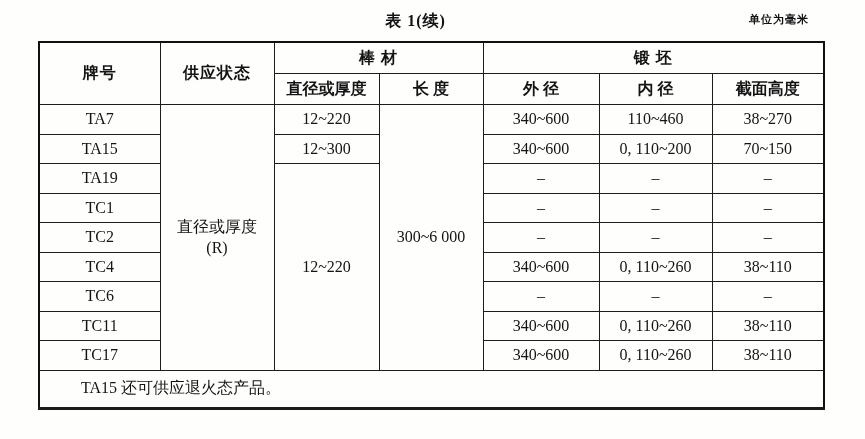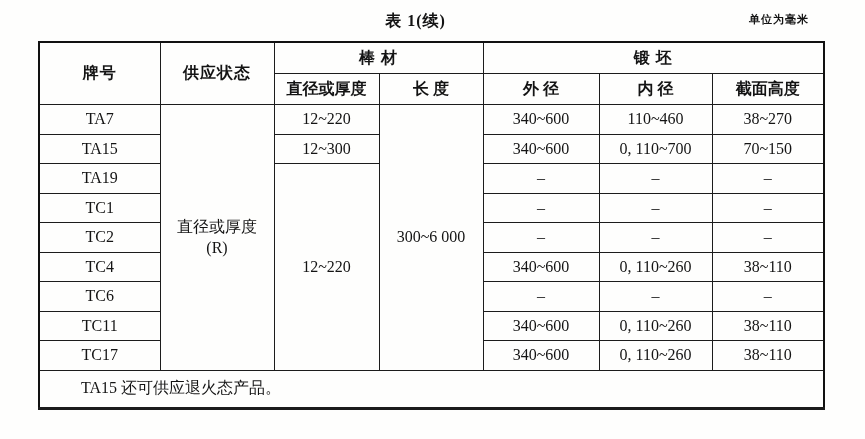--- a/index.html
+++ b/index.html
@@ -111,21 +111,21 @@
         <td rowspan="9">300~6 000</td>
         <td>340~600</td>
         <td>110~460</td>
         <td>38~270</td>
       </tr>
 
       <tr class="datarow">
         <td>TA15</td>
         <td>12~300</td>
         <td>340~600</td>
-        <td>0, 110~700</td>
+        <td>0, 110~200</td>
         <td>70~150</td>
       </tr>
 
       <tr class="datarow">
         <td>TA19</td>
         <td rowspan="7">12~220</td>
         <td>–</td>
         <td>–</td>
         <td>–</td>
       </tr>

